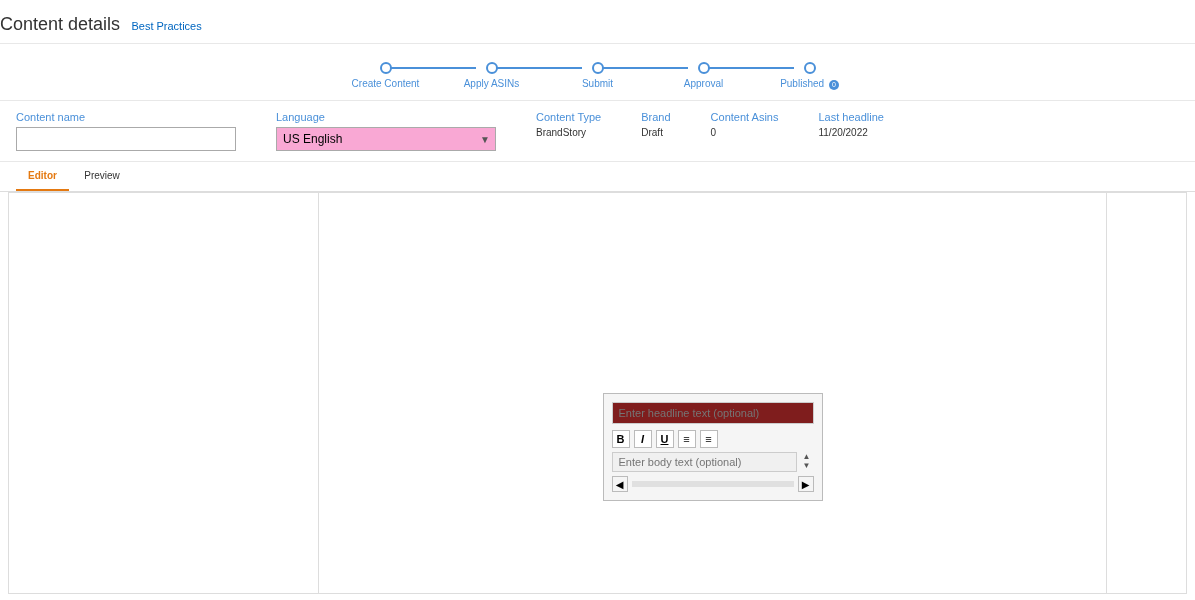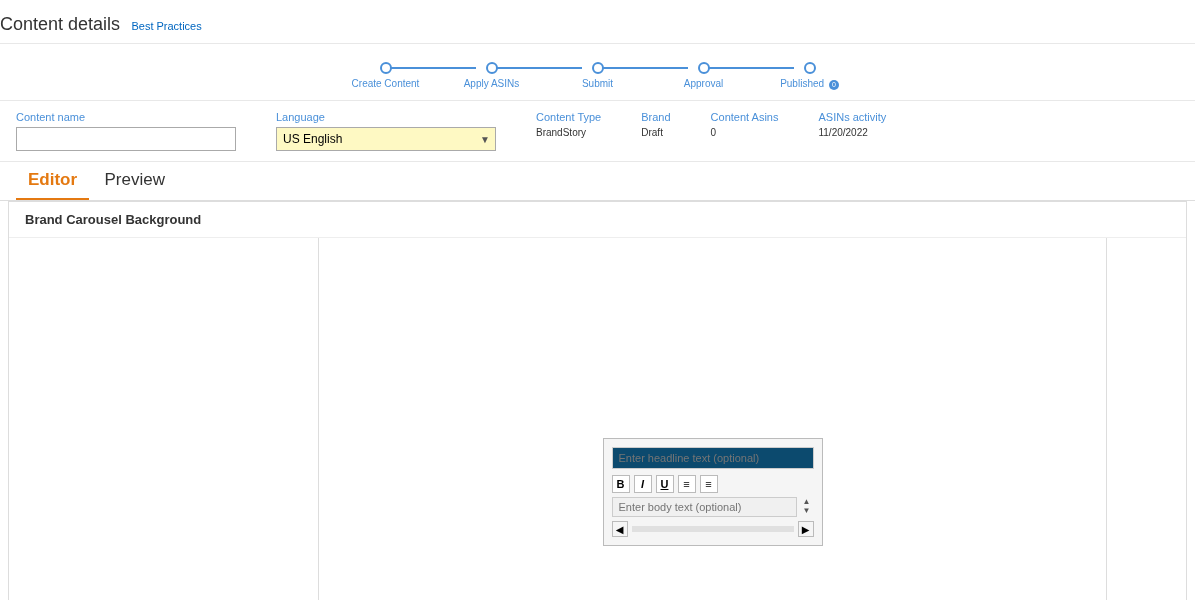--- a/index.html
+++ b/index.html
@@ -117,42 +117,42 @@
       position: relative;
       display: inline-block;
     }
     .metadata-select {
       border: 1px solid #aaa;
       padding: 3px 24px 3px 6px;
       font-size: 12px;
       width: 220px;
       height: 24px;
       appearance: none;
-      background: #fef9c3;
+      background: #f9a8d4;
       cursor: pointer;
     }
     .select-arrow {
       position: absolute;
       right: 6px;
       top: 50%;
       transform: translateY(-50%);
       font-size: 10px;
       pointer-events: none;
       color: #555;
     }
 
     
     .tabs-section {
       padding: 0 16px;
       border-bottom: 1px solid #ddd;
     }
     .tab {
       display: inline-block;
       padding: 8px 12px;
-      font-size: 17px;
+      font-size: 10px;
       cursor: pointer;
       color: #333;
       text-decoration: none;
     }
     .tab.active {
       color: #e47911;
       border-bottom: 2px solid #e47911;
       font-weight: bold;
     }
 
@@ -203,21 +203,21 @@
       position: relative;
       margin: 200px auto 0;
       width: 220px;
       border: 1px solid #bbb;
       background: #f5f5f5;
       padding: 8px;
     }
     .headline-input {
       width: 100%;
       border: 1px solid #ccc;
-      background: #0c4a6e;
+      background: #7f1d1d;
       padding: 4px 6px;
       font-size: 11px;
       color: #999;
       margin-bottom: 6px;
     }
     .text-toolbar {
       display: flex;
       gap: 4px;
       margin-bottom: 4px;
     }
@@ -369,33 +369,32 @@
   </div>
   <div class="metadata-field">
     <span class="metadata-label">Brand</span>
     <span class="metadata-value">Draft</span>
   </div>
   <div class="metadata-field">
     <span class="metadata-label">Content Asins</span>
     <span class="metadata-value">0</span>
   </div>
   <div class="metadata-field">
-    <span class="metadata-label">ASINs activity</span>
+    <span class="metadata-label">Last headline</span>
     <span class="metadata-value">11/20/2022</span>
   </div>
 </div>
 
 <div class="tabs-section">
   <a class="tab active">Editor</a>
   <a class="tab">Preview</a>
 </div>
 
 <div class="editor-area">
   <div class="outer-border">
-    <div class="section-title-bar">Brand Carousel Background</div>
     <div class="editor-layout">
 
       <div class="left-panel"></div>
 
       <div class="center-panel">
         <div class="content-canvas">
 
           <div class="text-overlay-box">
             <input class="headline-input" type="text" placeholder="Enter headline text (optional)" style="">
             <div class="text-toolbar">

